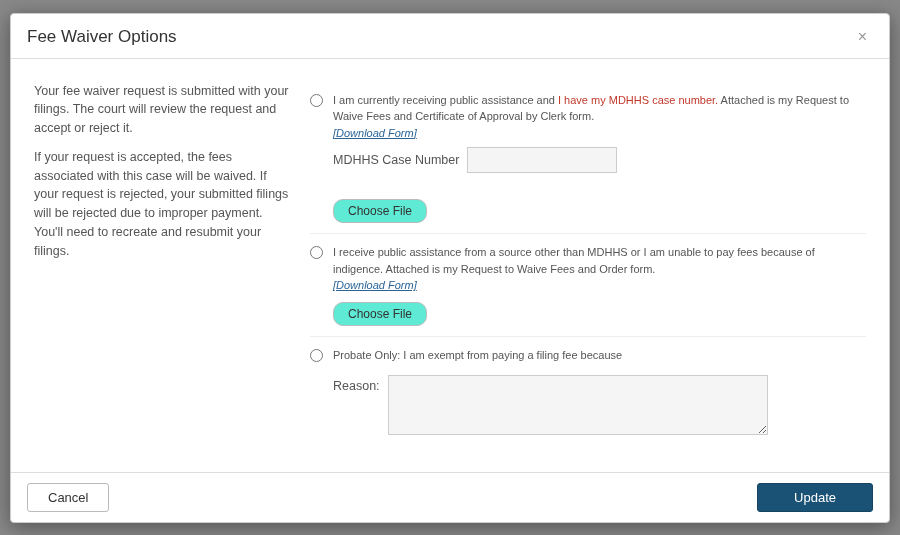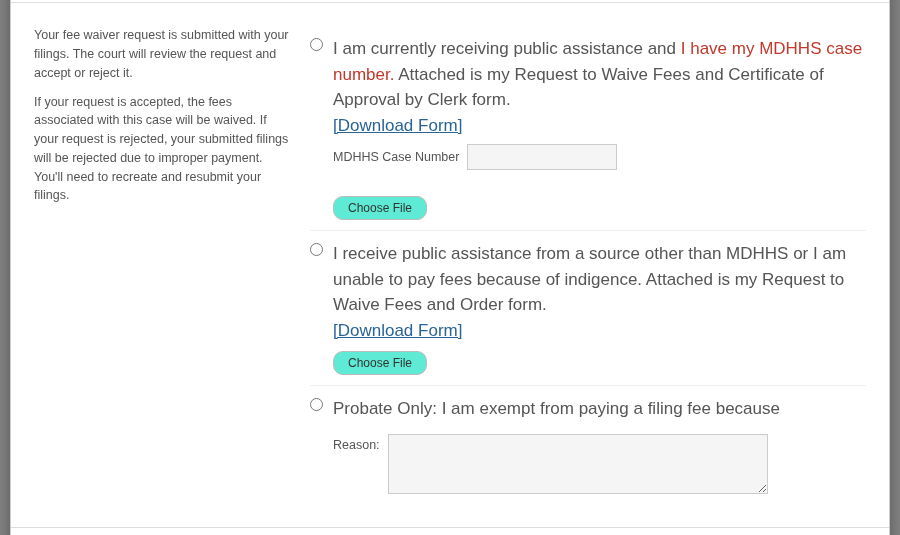--- a/index.html
+++ b/index.html
@@ -73,25 +73,25 @@
     .option-row:last-child { border-bottom: none; }
     .radio-col {
       padding-top: 2px;
       flex-shrink: 0;
     }
     .option-content {
       flex: 1;
     }
     .option-text {
       color: #555;
-      font-size: 17px;
+      font-size: 11px;
       line-height: 1.5;
       margin-bottom: 6px;
     }
-    .option-text a { color: #2a6496; }
+    .option-text a { color: #2a6496; font-style: italic; }
     .case-number-row {
       display: flex;
       align-items: center;
       gap: 8px;
       margin-bottom: 24px;
     }
     .case-number-label {
       color: #555;
       font-size: 12.5px;
       white-space: nowrap;

